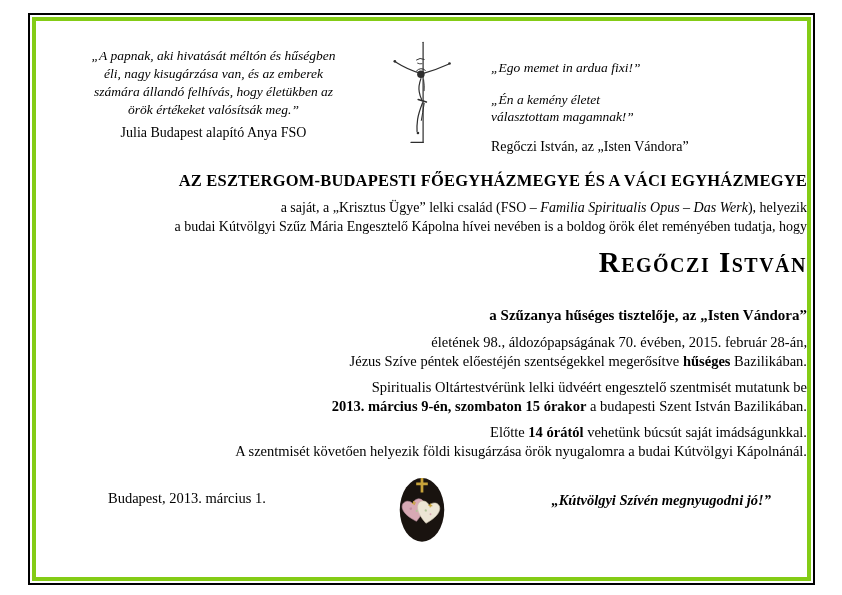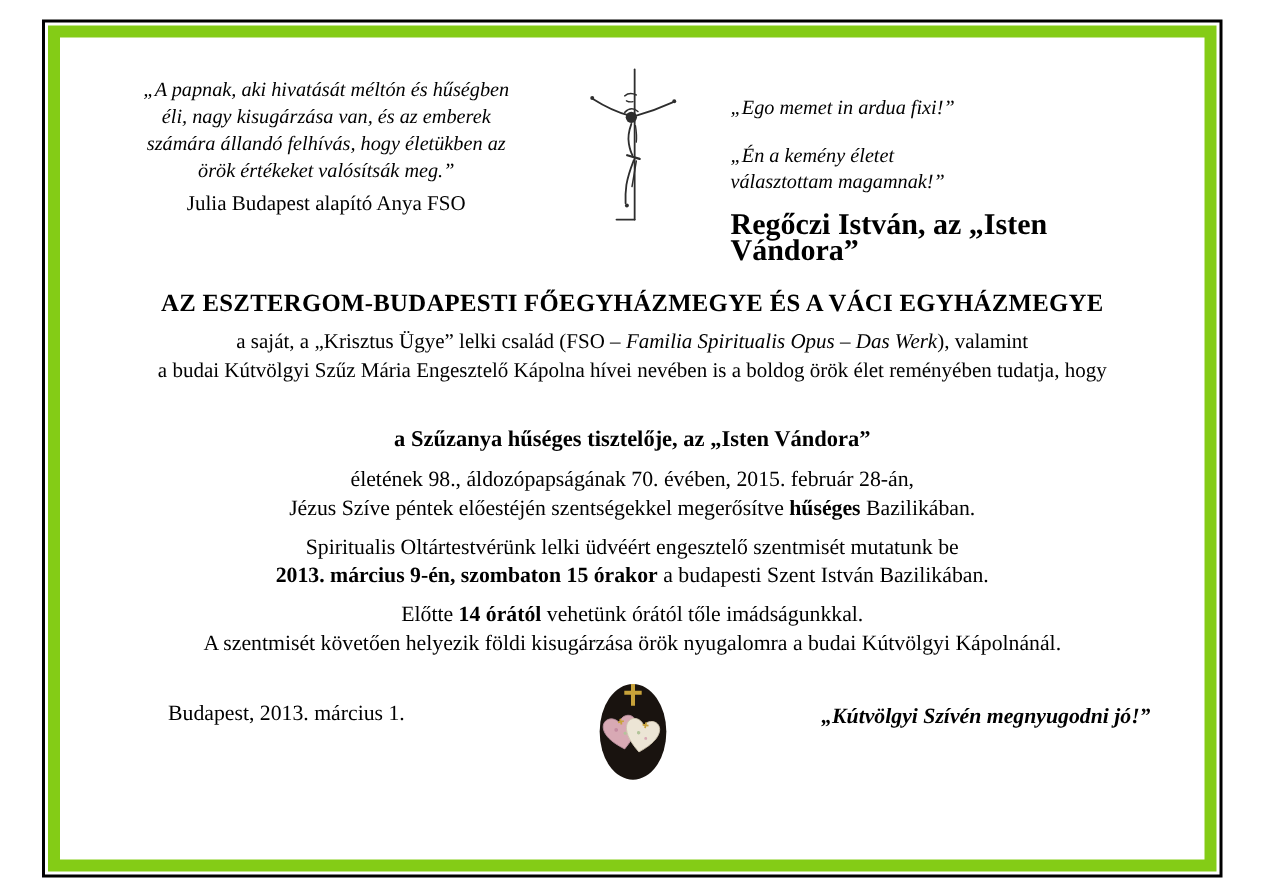--- a/index.html
+++ b/index.html
@@ -15,35 +15,35 @@
   
   .frame-outer {
     position: absolute; left: 28px; top: 13px;
     width: 787px; height: 572px;
     border: 2px solid #000;
     box-sizing: border-box;
     padding: 2px;
   }
   .frame-inner {
     width: 100%; height: 100%;
-    border: 8px solid #84cc16;
+    border: 4px solid #84cc16;
     box-sizing: border-box;
     position: relative;
     overflow: hidden;
   }
 
   .header-row { position: relative; display: flex; justify-content: space-between; padding: 26px 16px 0 20px; }
   .quote-left  { width: 315px; text-align: center; font-style: italic; font-size: 13.5px; line-height: 18px; }
   .quote-left .attr  { font-style: normal; font-size: 14px; margin-top: 5px; }
   .crucifix-wrap { position: absolute; left: 50%; top: 18px; transform: translateX(-50%); width: 78px; height: 112px; }
   .quote-right { width: 300px; text-align: left; font-style: italic; font-size: 13.5px; line-height: 17px; padding-top: 12px; }
   .quote-right .latin { margin-bottom: 15px; }
-  .quote-right .attr { font-style: normal; font-size: 20px; margin-top: 13px; font-weight: bold; }
+  .quote-right .attr { font-style: normal; font-size: 14px; margin-top: 13px; }
 
-  .main { text-align: center; }
+  .main { text-align: right; }
   .archdiocese { font-weight: bold; font-size: 16.5px; margin-top: 16px; letter-spacing: 0.2px; }
   .intro   { font-size: 14px;   line-height: 18.5px; margin-top: 8px; }
   .name    { font-size: 29px; font-weight: bold; font-variant: small-caps; letter-spacing: 1.5px; margin-top: 10px; }
   .titles  { font-weight: bold; font-size: 15px; line-height: 19px; margin-top: 8px; }
   .death, .mass, .closing { font-size: 14.5px; line-height: 18.5px; margin-top: 8px; }
 
   .footer-row { position: relative; margin-top: 6px; height: 84px; padding-left: 24px; }
   .dateline { position: absolute; left: 72px; top: 24px; font-size: 14.5px; }
   .emblem-wrap { position: absolute; left: 50%; transform: translateX(-50%); top: 2px; width: 58px; height: 78px; }
   .footer-quote { position: absolute; right: 36px; top: 26px; font-size: 14.5px; font-style: italic; font-weight: bold; }
@@ -101,42 +101,43 @@
           <div>választottam magamnak!”</div>
           <div class="attr">Regőczi István, az „Isten Vándora”</div>
         </div>
       </div>
 
       <div class="main">
 
         <p class="archdiocese">AZ ESZTERGOM-BUDAPESTI FŐEGYHÁZMEGYE ÉS A VÁCI EGYHÁZMEGYE</p>
 
         <p class="intro">
-          <span>a saját, a „Krisztus Ügye” lelki család (FSO – </span><em>Familia Spiritualis Opus – Das Werk</em><span>), valamint</span><br>
+          <span>a saját, a „Krisztus Ügye” lelki család (FSO – </span><em>Familia Spiritualis Opus – Das Werk</em><span>), helyezik</span><br>
           <span>a budai Kútvölgyi Szűz Mária Engesztelő Kápolna hívei nevében is a boldog örök élet reményében tudatja, hogy</span>
         </p>
 
+        <p class="name">Regőczi István</p>
 
         <p class="titles">
           <br>
           <span>a Szűzanya hűséges tisztelője, az „Isten Vándora”</span>
         </p>
 
         <p class="death">
           <span>életének 98., áldozópapságának 70. évében, 2015. február 28-án,</span><br>
           <span>Jézus Szíve péntek előestéjén szentségekkel megerősítve </span><b>hűséges</b><span> Bazilikában.</span>
         </p>
 
         <p class="mass">
           <span>Spiritualis Oltártestvérünk lelki üdvéért engesztelő szentmisét mutatunk be</span><br>
           <b>2013. március 9-én, szombaton 15 órakor</b><span> a budapesti Szent István Bazilikában.</span>
         </p>
 
         <p class="closing">
-          <span>Előtte </span><b>14 órától</b><span> vehetünk órától tőle imádságunkkal.</span><br>
+          <span>Előtte </span><b>14 órától</b><span> vehetünk búcsút saját imádságunkkal.</span><br>
           <span>A szentmisét követően helyezik földi kisugárzása örök nyugalomra a budai Kútvölgyi Kápolnánál.</span>
         </p>
       </div>
 
       <div class="footer-row">
         <div class="dateline">Budapest, 2013. március 1.</div>
 
         <div class="emblem-wrap">
           <svg viewBox="0 0 60 78" width="58" height="78">
             <ellipse cx="30" cy="42" rx="23" ry="33" fill="#19130f"></ellipse>

